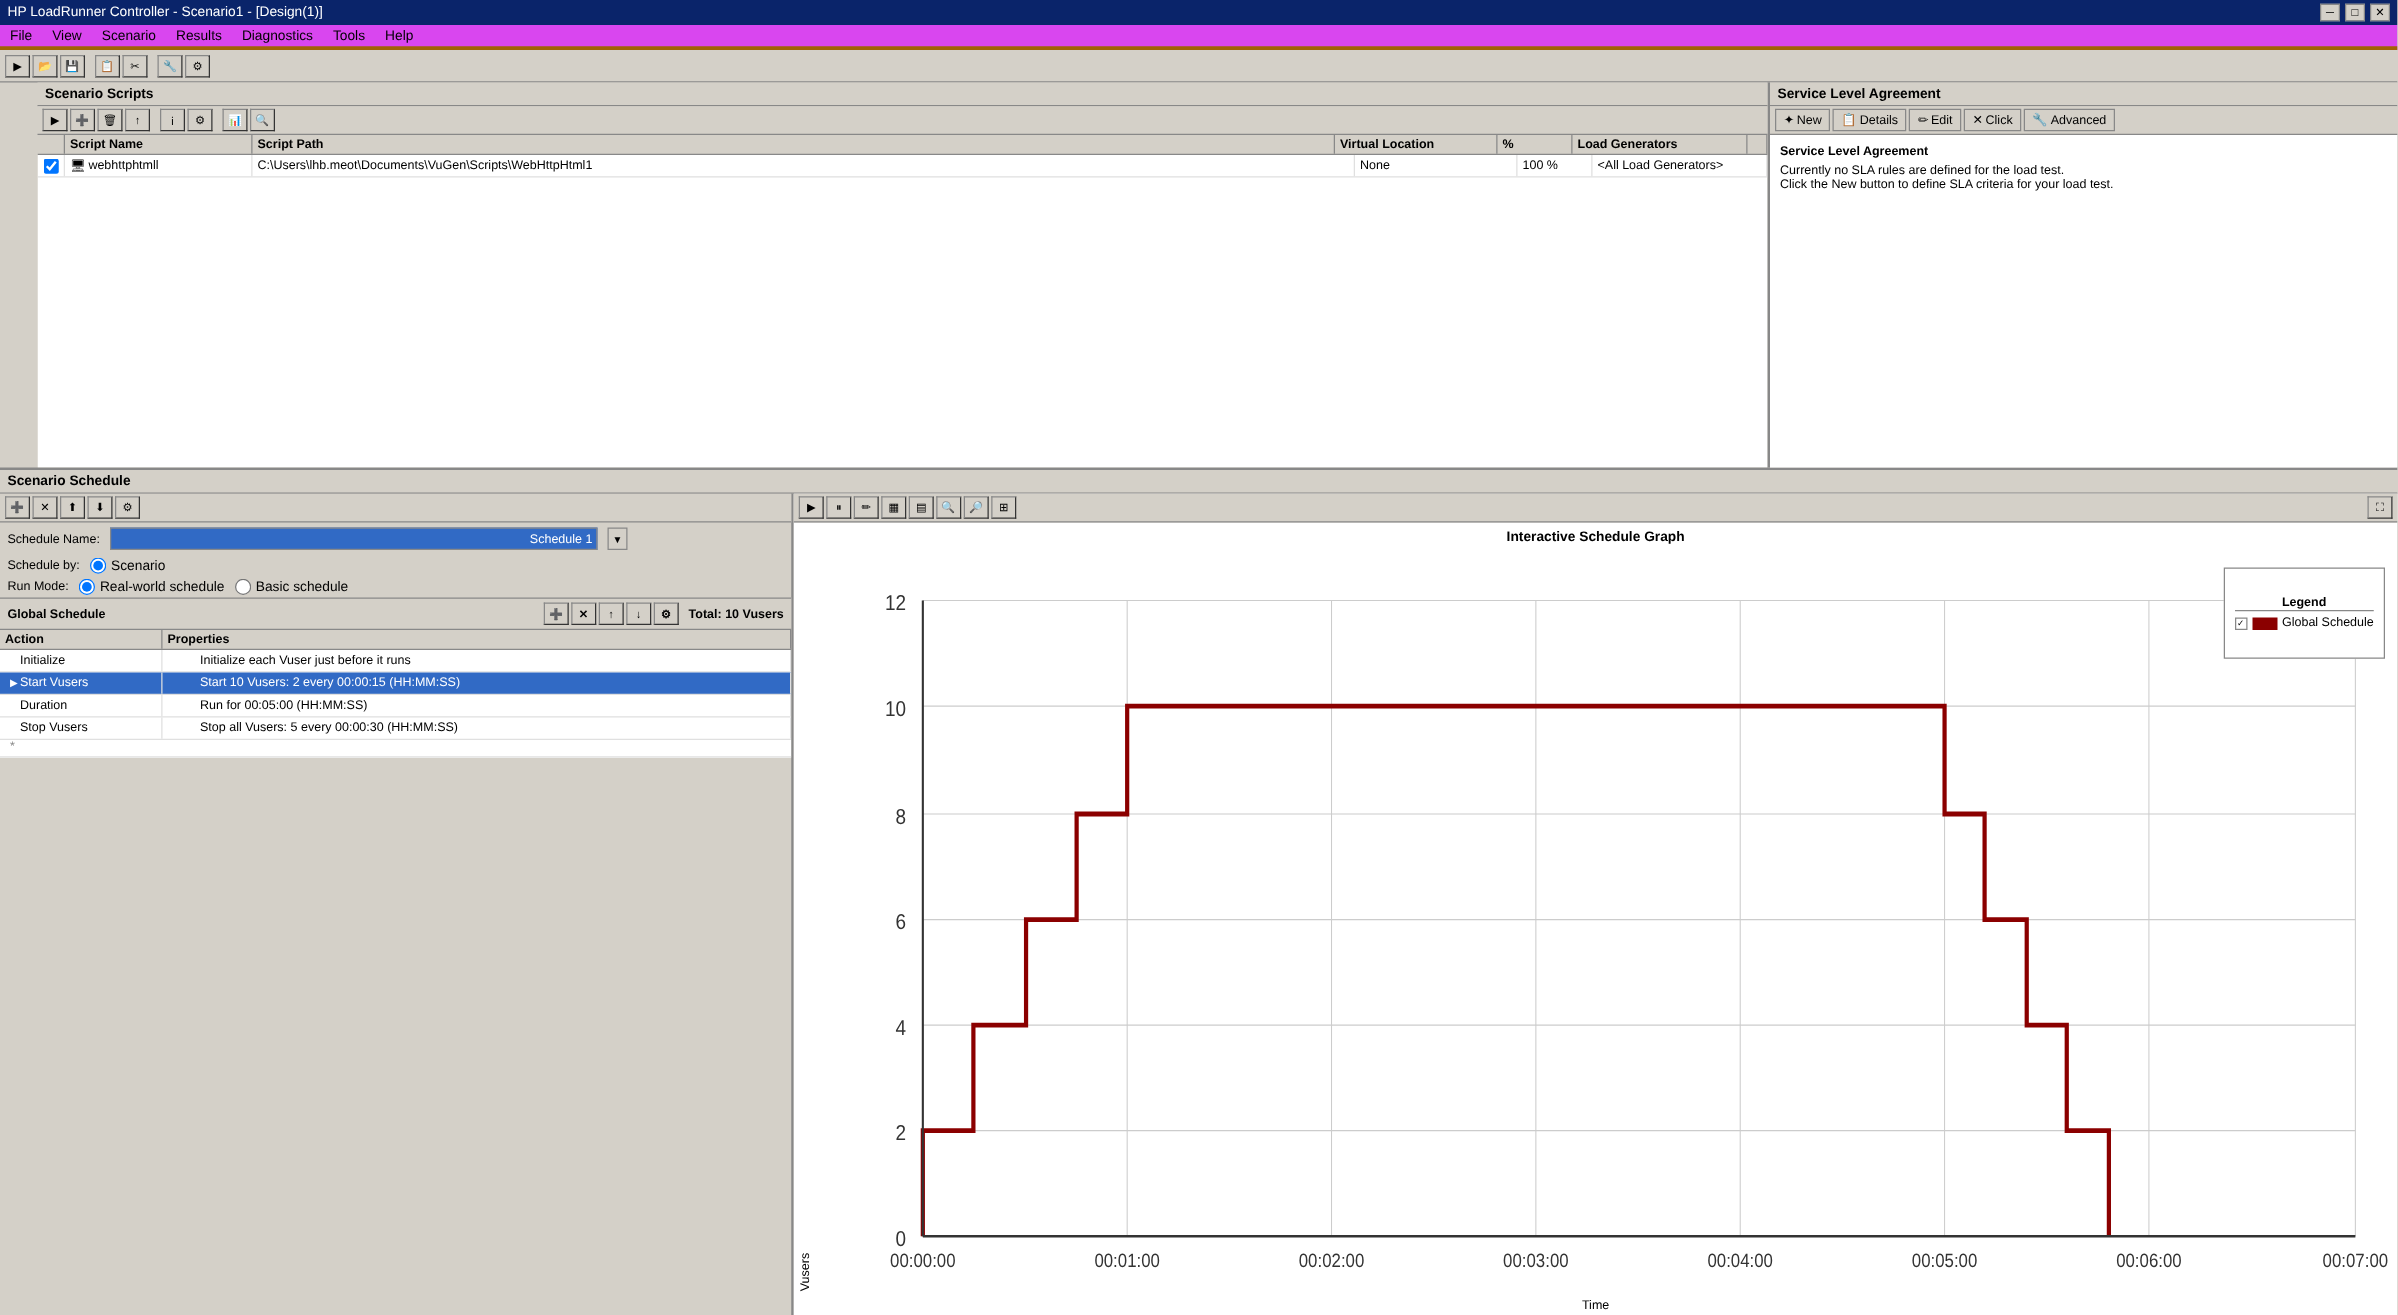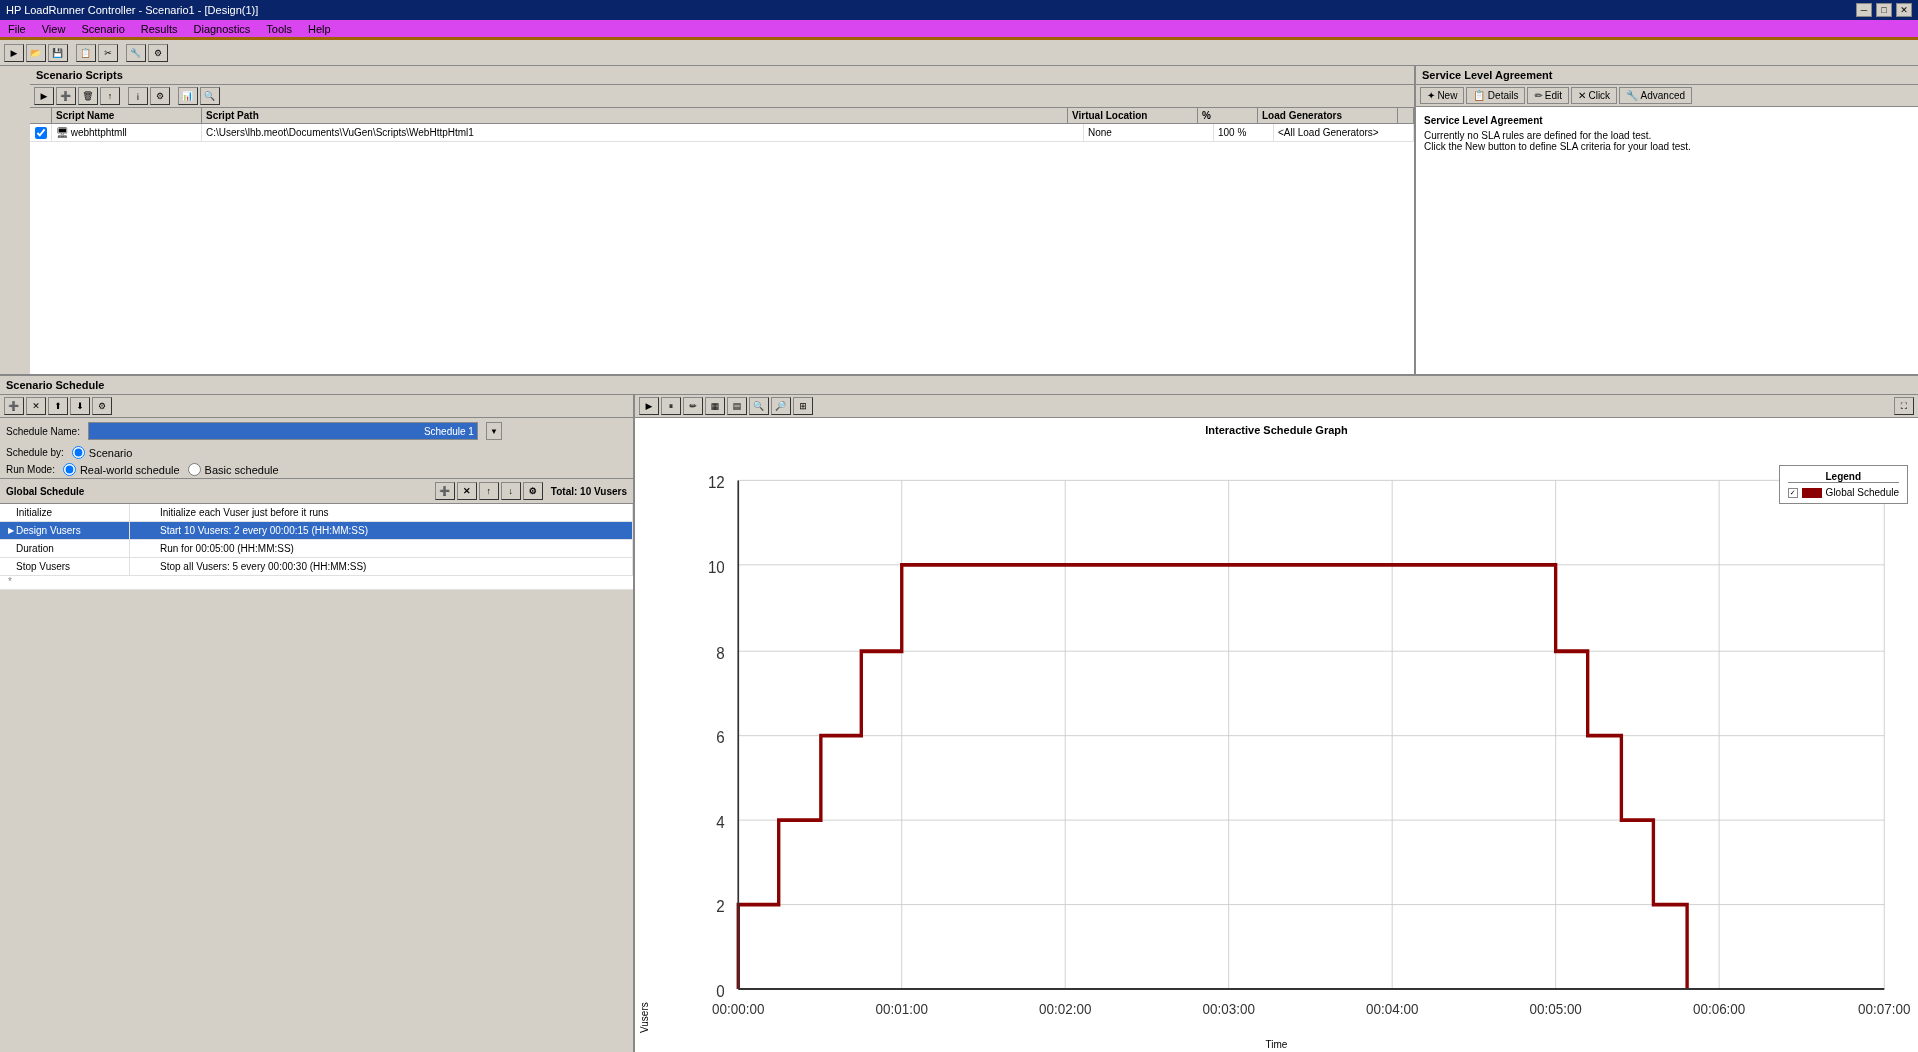--- a/index.html
+++ b/index.html
@@ -78,21 +78,21 @@
     .schedule-right { flex: 1; display: flex; flex-direction: column; background: #fff; }
     .graph-toolbar { background: #d4d0c8; border-bottom: 1px solid #888; padding: 2px 4px; display: flex; gap: 2px; align-items: center; justify-content: space-between; }
     .graph-area { flex: 1; position: relative; overflow: hidden; display: flex; flex-direction: column; }
     .graph-title { text-align: center; font-weight: bold; font-size: 11px; padding: 6px; }
     .graph-main { flex: 1; display: flex; }
     .y-axis-label { writing-mode: vertical-rl; transform: rotate(180deg); font-size: 10px; padding: 4px; display: flex; align-items: center; }
     .graph-canvas-area { flex: 1; position: relative; }
     .x-axis-label { text-align: center; font-size: 10px; padding: 2px; }
 
     
-    .legend-box { position: absolute; top: 23px; right: 10px; border: 1px solid #888; background: #fff; padding: 5px 8px; font-size: 10px; }
+    .legend-box { position: absolute; top: 12px; right: 10px; border: 1px solid #888; background: #fff; padding: 22px 8px; font-size: 10px; }
     .legend-title { font-weight: bold; text-align: center; border-bottom: 1px solid #888; margin-bottom: 4px; }
     .legend-item { display: flex; align-items: center; gap: 4px; }
     .legend-color { width: 20px; height: 10px; background: #8b0000; }
     .legend-checkbox { width: 10px; height: 10px; border: 1px solid #888; background: #fff; display: flex; align-items: center; justify-content: center; font-size: 7px; }
 
     
     .chart-svg { width: 100%; height: 100%; }
 
     
     .icon-btn { width: 20px; height: 18px; background: #d4d0c8; border: 1px outset #888; display: flex; align-items: center; justify-content: center; cursor: pointer; font-size: 9px; }
@@ -261,34 +261,38 @@
               <div class="icon-btn">✕</div>
               <div class="icon-btn">↑</div>
               <div class="icon-btn">↓</div>
               <div class="icon-btn">⚙</div>
             </div>
             <span>Total: 10 Vusers</span>
           </div>
         </div>
 
         <div class="actions-table">
+          <div class="actions-header">
+            <div class="th">Action</div>
+            <div class="th">Properties</div>
+          </div>
           <div class="actions-body">
 
             <div class="action-row">
               <div class="action-cell">
                 <div class="action-arrow"></div>
                 <span>Initialize</span>
               </div>
               <div class="action-cell">Initialize each Vuser just before it runs</div>
             </div>
 
             <div class="action-row selected">
               <div class="action-cell">
                 <div class="action-arrow" style="color:#fff;">▶</div>
-                <span>Design Vusers</span>
+                <span>Start Vusers</span>
               </div>
               <div class="action-cell">Start 10 Vusers: 2 every 00:00:15 (HH:MM:SS)</div>
             </div>
 
             <div class="action-row">
               <div class="action-cell">
                 <div class="action-arrow"></div>
                 <span>Duration</span>
               </div>
               <div class="action-cell">Run for 00:05:00 (HH:MM:SS)</div>

